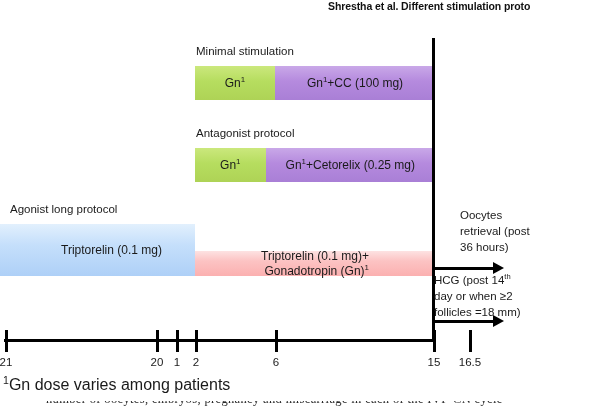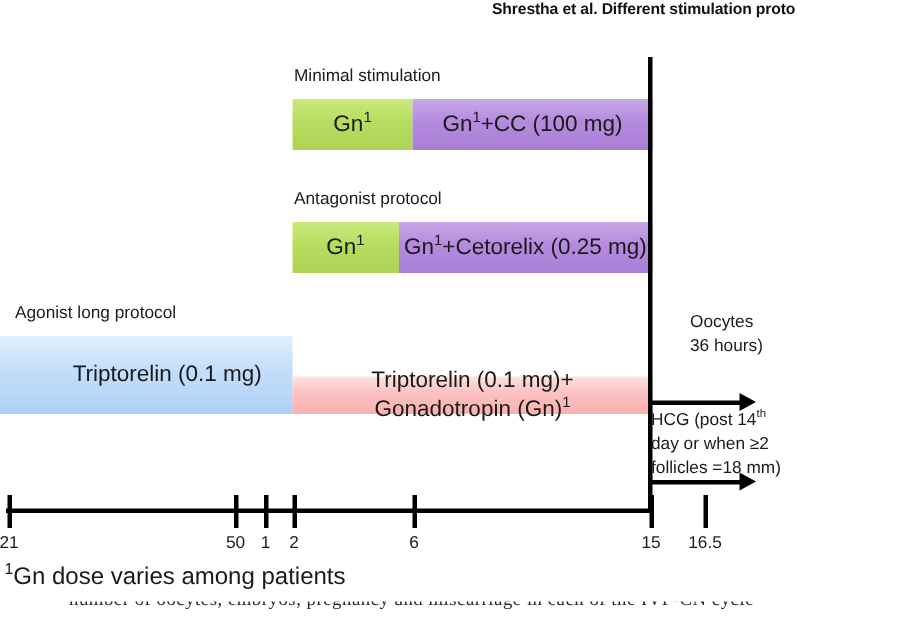--- a/index.html
+++ b/index.html
@@ -41,23 +41,23 @@
   
   .bar-row {
     position: absolute;
     display: flex;
     align-items: stretch;
   }
   .seg {
     display: flex;
     align-items: center;
     justify-content: center;
-    font-size: 15px;
-    color: #1a1a1a;
-    text-align: center;
+    font-size: 12px;
+    color: #1a1a1a;
+    text-align: right;
     line-height: 1.22;
     white-space: nowrap;
   }
   .seg.multiline { white-space: normal; margin-top: 27px; }
 
   
   #bar-minimal { left: 195px; top: 66px; width: 240px; height: 34px; }
   #seg-min-gn  { width: 80px;
     background: linear-gradient(180deg,#cbe87d 0%, #b6dd5f 45%, #aed356 100%); }
   #seg-min-cc  { width: 160px;
@@ -208,41 +208,42 @@
       <span>Triptorelin (0.1 mg)+</span><br>
       <span>Gonadotropin (Gn)</span><sup>1</sup>
     </span>
   </div>
 </div>
 
 <div id="divider-line"></div>
 
 <div id="oocytes-note">
   <div>Oocytes</div>
+  <div>retrieval (post</div>
   <div>36 hours)</div>
 </div>
 
 <div id="hcg-note">
   <div><span>HCG (post 14</span><sup>th</sup></div>
   <div>day or when ≥2</div>
   <div>follicles =18 mm)</div>
 </div>
 
 <div class="arrow-line" id="arrow-upper-line"></div>
 <div class="arrow-head" id="arrow-upper-head"></div>
 
 <div class="arrow-line" id="arrow-lower-line"></div>
 <div class="arrow-head" id="arrow-lower-head"></div>
 
 <div id="axis-line"></div>
 <div id="axis-ticks">
     <div class="tick" style="left: 5px;"></div>
     <div class="tick-label" style="left: 6px;">21</div>
     <div class="tick" style="left: 156px;"></div>
-    <div class="tick-label" style="left: 157px;">50</div>
+    <div class="tick-label" style="left: 157px;">20</div>
     <div class="tick" style="left: 176px;"></div>
     <div class="tick-label" style="left: 177px;">1</div>
     <div class="tick" style="left: 195px;"></div>
     <div class="tick-label" style="left: 196px;">2</div>
     <div class="tick" style="left: 275px;"></div>
     <div class="tick-label" style="left: 276px;">6</div>
     <div class="tick" style="left: 433px;"></div>
     <div class="tick-label" style="left: 434px;">15</div>
     <div class="tick" style="left: 469px;"></div>
     <div class="tick-label" style="left: 470px;">16.5</div>

